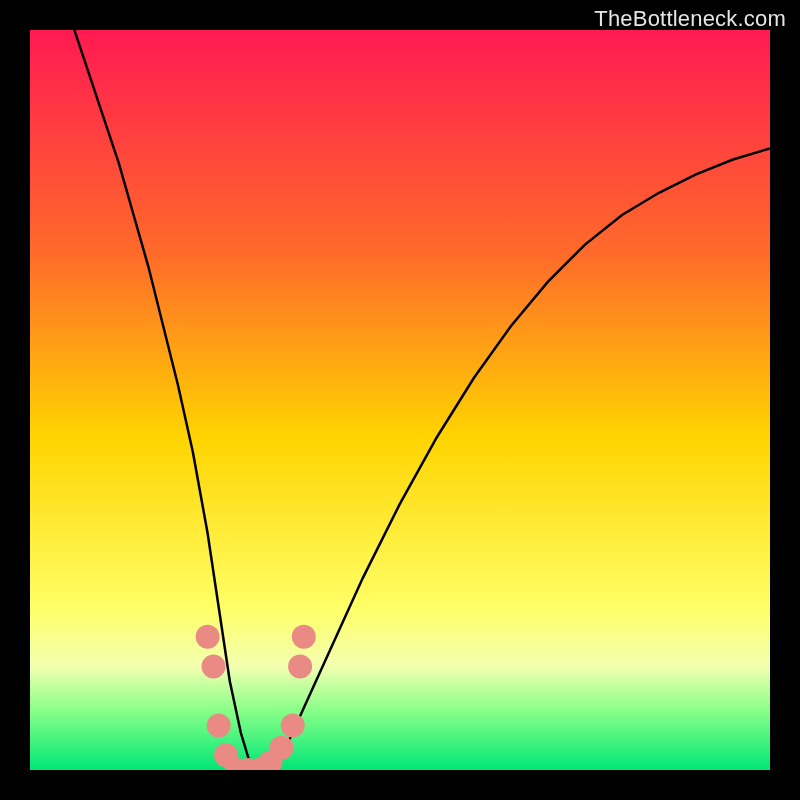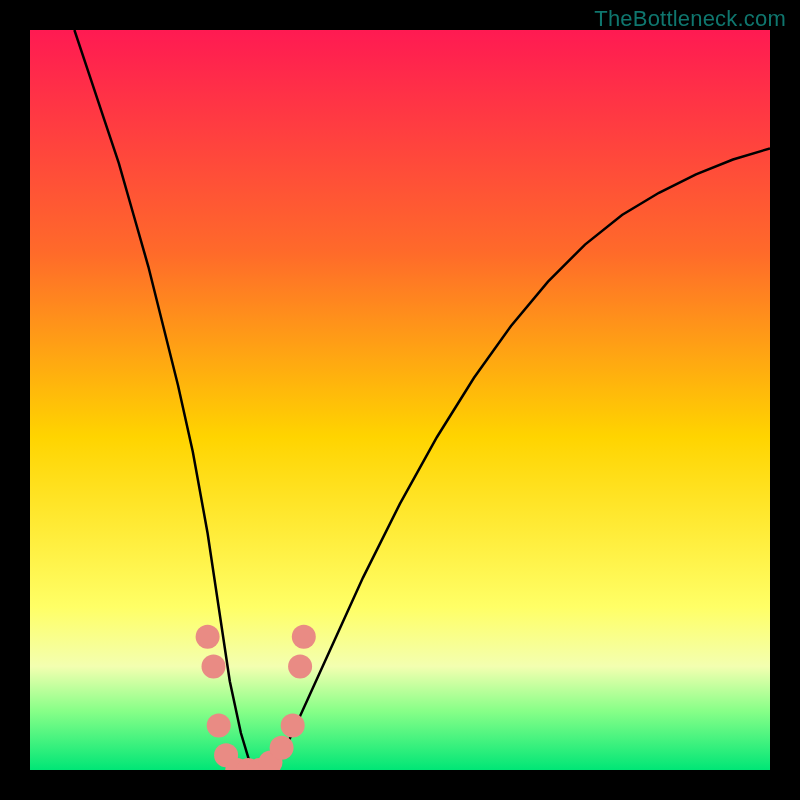--- a/index.html
+++ b/index.html
@@ -21,21 +21,21 @@
     left: 30px;
     top: 30px;
     width: 740px;
     height: 740px;
     overflow: hidden;
   }
   .watermark {
     position: absolute;
     top: 6px;
     right: 14px;
-    color: #0f766e;
+    color: #e5e5e5;
     font-size: 22px;
     font-weight: 500;
     letter-spacing: 0.2px;
     white-space: nowrap;
   }
 </style>
 </head>
 <body>
 
 <div class="frame">

